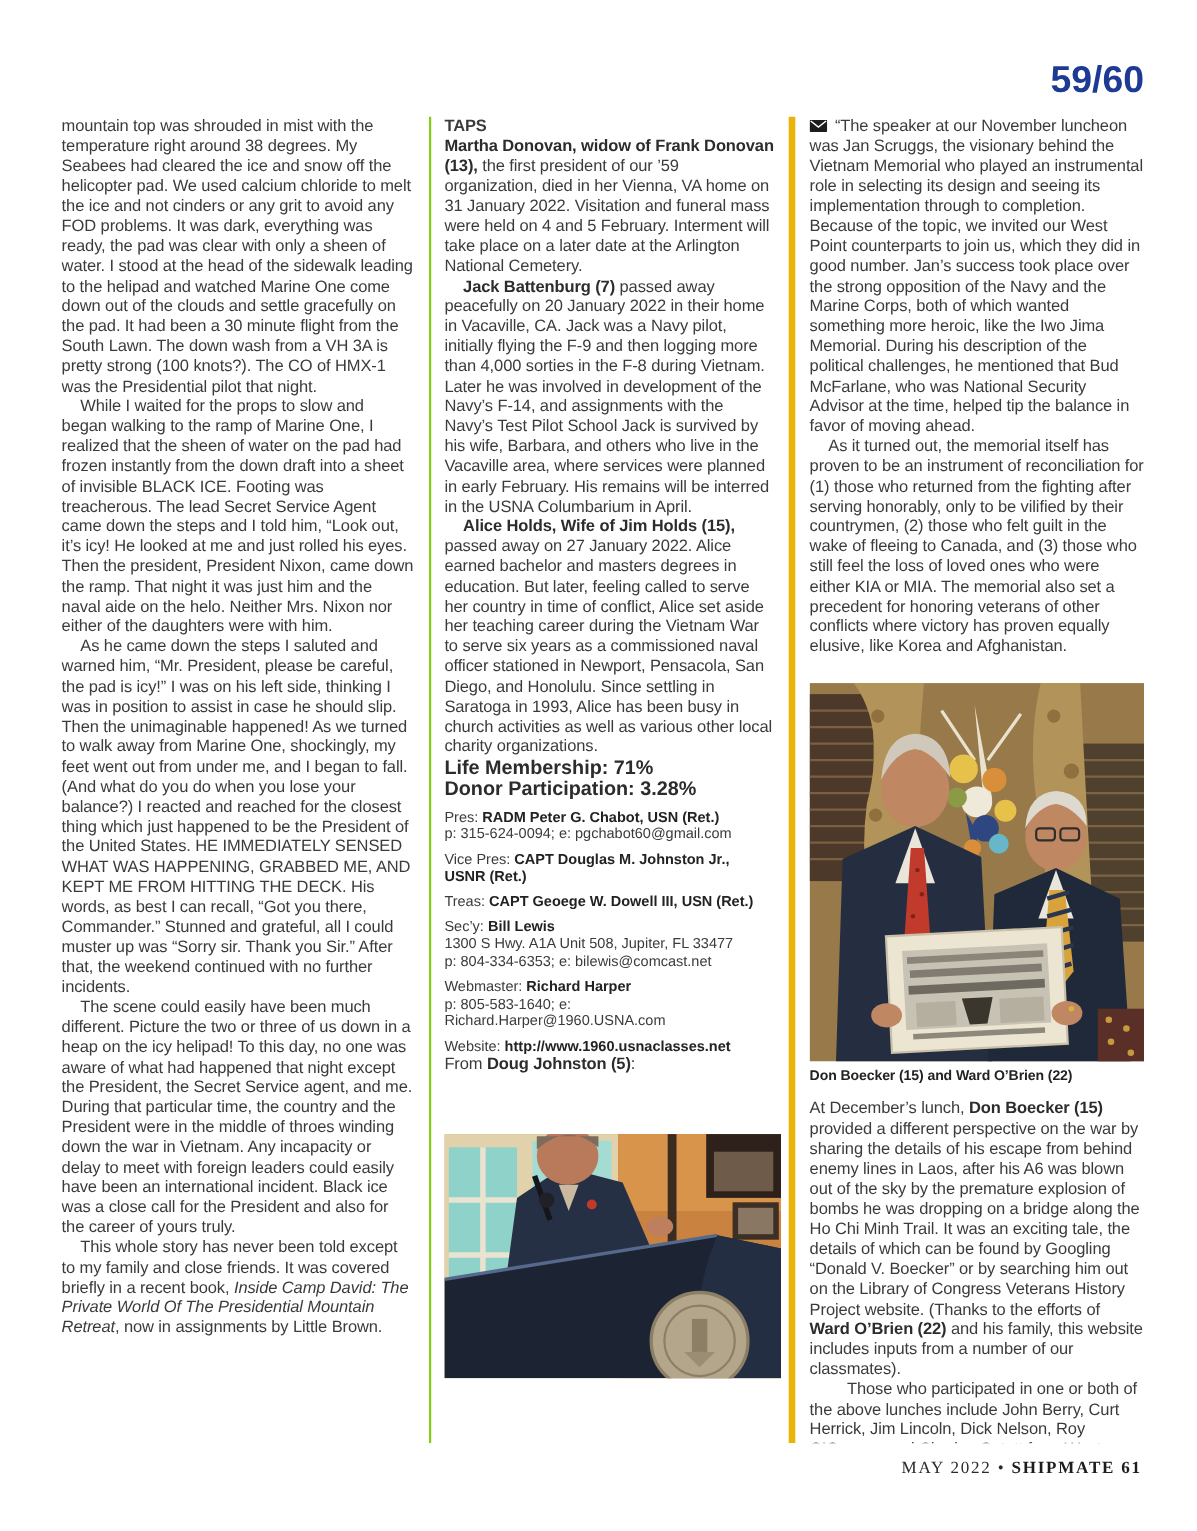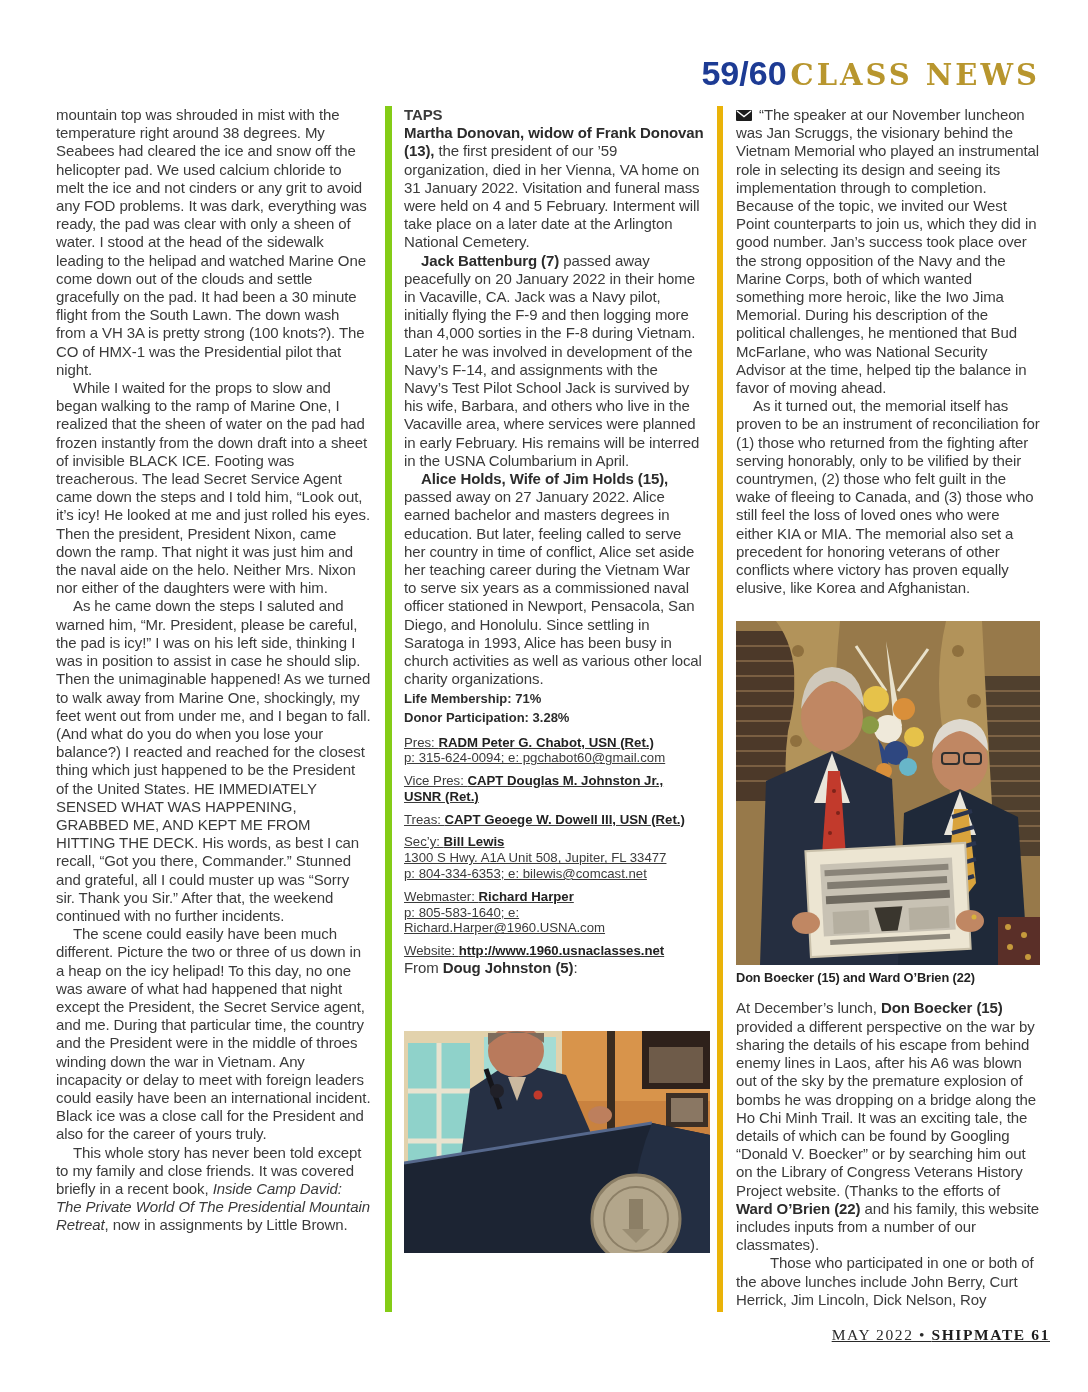--- a/index.html
+++ b/index.html
@@ -22,70 +22,69 @@
     font-family:"Liberation Sans", sans-serif;
     font-weight:bold; font-size:34px; letter-spacing:0px;
   }
   .hdr-title {
     font-family:"DejaVu Serif","Liberation Serif",serif;
     font-weight:bold; font-size:29px; letter-spacing:3px;
   }
   
   .cols { display:flex; margin-top:8px; height:1206px; overflow:hidden; }
   .col { box-sizing:border-box; }
-  .col1 { width:336px; padding-right:14px; border-right:7px solid #84cc16; }
+  .col1 { width:336px; padding-right:14px; border-right:2px solid #84cc16; }
   .col2 { width:331px; padding:0 13px 0 12px; border-right:6px solid #eab308; }
   .col3 { width:317px; padding-left:13px; }
   p.body {
     margin:0; font-size:15px; line-height:18.2px; letter-spacing:-0.1px;
     text-align:left; color:#3b3b3b;
   }
   p.ind { text-indent:17px; }
   p.ind2 { text-indent:34px; }
   .b { font-weight:bold; color:#2c2c2c; }
   .i { font-style:italic; }
   .bold { font-weight:bold; color:#2c2c2c; }
   
   .class60-head {
     font-weight:bold; font-size:58px; line-height:56px;
     letter-spacing:-2px; margin:16px 0 12px 0;
   }
-  .stat { font-weight:bold; font-size:13px; line-height:19.5px; color:#2c2c2c; }
-  .off { font-size:13.2px; line-height:15.8px; color:#3b3b3b;text-decoration:underline; }
+  .stat { font-weight:bold; font-size:18px; line-height:19.5px; color:#2c2c2c; }
+  .off { font-size:13.2px; line-height:15.8px; color:#3b3b3b; }
   .off .b { color:#222; }
   .mt { margin-top:7px; }
   .from-line { margin-top:18px; font-size:15px; }
   
   figure { margin:0; padding:0; }
   .fig2 { margin-top:54px; }
   .fig3 { margin-top:24px; }
   figure svg { display:block; }
   figcaption {
     font-weight:bold; font-size:12.8px; line-height:15px; color:#222;
     margin-top:5px; letter-spacing:-0.1px;
   }
   .env {
     display:inline-block; margin-right:7px; position:relative; top:1px;
   }
   
   .footer {
-    position:absolute; right:38px; top:1326px;
+    position:absolute; right:50px; top:1326px;
     font-family:"Liberation Serif", serif;
-    font-size:15.5px; letter-spacing:1.6px; color:#2a2a2a;text-decoration:underline;
+    font-size:15.5px; letter-spacing:1.6px; color:#2a2a2a;
   }
   .footer .b { color:#1d1d1d; }
 </style>
 </head>
 <body>
 
 <div class="page">
 
   <div class="header">
     <span class="hdr-num" style="color:#1d3b94">59/60</span>
-    <span class="hdr-title" style="color:#b8962e">CLASS NEWS</span>
   </div>
 
   <div class="cols">
 
     <div class="col col1">
       <p class="body"><span>mountain top was shrouded in mist with the temperature right around 38 degrees. My Seabees had cleared the ice and snow off the helicopter pad. We used calcium chloride to melt the ice and not cinders or any grit to avoid any FOD problems. It was dark, everything was ready, the pad was clear with only a sheen of water. I stood at the head of the sidewalk leading to the helipad and watched Marine One come down out of the clouds and settle gracefully on the pad. It had been a 30 minute flight from the South Lawn. The down wash from a VH 3A is pretty strong (100 knots?). The CO of HMX-1 was the Presidential pilot that night.</span></p>
       <p class="body ind"><span>While I waited for the props to slow and began walking to the ramp of Marine One, I realized that the sheen of water on the pad had frozen instantly from the down draft into a sheet of invisible BLACK ICE. Footing was treacherous. The lead Secret Service Agent came down the steps and I told him, “Look out, it’s icy! He looked at me and just rolled his eyes. Then the president, President Nixon, came down the ramp. That night it was just him and the naval aide on the helo. Neither Mrs. Nixon nor either of the daughters were with him.</span></p>
       <p class="body ind"><span>As he came down the steps I saluted and warned him, “Mr. President, please be careful, the pad is icy!” I was on his left side, thinking I was in position to assist in case he should slip. Then the unimaginable happened! As we turned to walk away from Marine One, shockingly, my feet went out from under me, and I began to fall. (And what do you do when you lose your balance?) I reacted and reached for the closest thing which just happened to be the President of the United States. HE IMMEDIATELY SENSED WHAT WAS HAPPENING, GRABBED ME, AND KEPT ME FROM HITTING THE DECK. His words, as best I can recall, “Got you there, Commander.” Stunned and grateful, all I could muster up was “Sorry sir. Thank you Sir.” After that, the weekend continued with no further incidents.</span></p>
       <p class="body ind"><span>The scene could easily have been much different. Picture the two or three of us down in a heap on the icy helipad! To this day, no one was aware of what had happened that night except the President, the Secret Service agent, and me. During that particular time, the country and the President were in the middle of throes winding down the war in Vietnam. Any incapacity or delay to meet with foreign leaders could easily have been an international incident. Black ice was a close call for the President and also for the career of yours truly.</span></p>
       <p class="body ind"><span>This whole story has never been told except to my family and close friends. It was covered briefly in a recent book, </span><span class="i">Inside Camp David: The Private World Of The Presidential Mountain Retreat</span><span>, now in assignments by Little Brown.</span></p>

